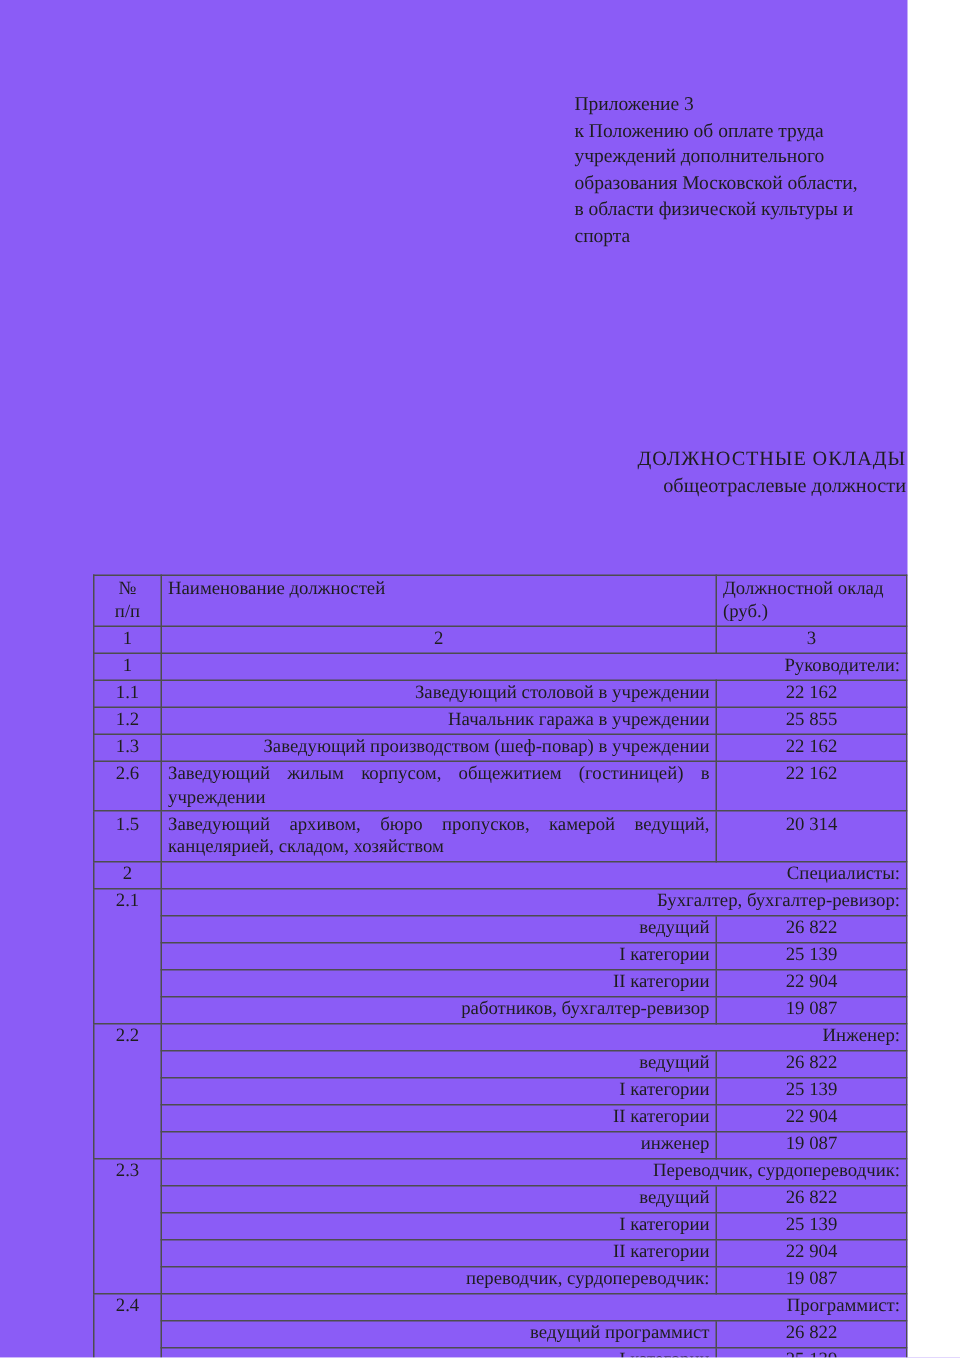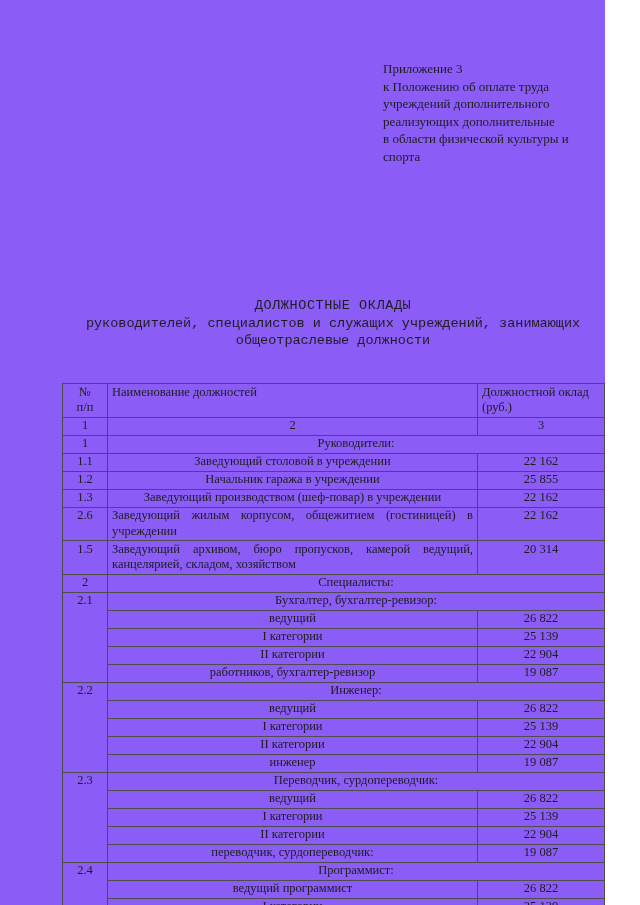--- a/index.html
+++ b/index.html
@@ -22,24 +22,23 @@
     width: 250px;
     font-size: 13px;
     line-height: 17.6px;
   }
   .note-line { white-space: nowrap; }
   .doc-title {
     position: absolute;
     left: 62px;
     top: 297px;
     width: 542px;
-    text-align: center;
+    text-align: right;
     font-size: 13.5px;
     line-height: 17.5px;
-    font-family: Liberation Mono, monospace;
   }
   .doc-title .t1 { letter-spacing: 0.6px; }
   table.salary {
     position: absolute;
     left: 62px;
     top: 383px;
     width: 542px;
     border-collapse: collapse;
     table-layout: fixed;
     font-size: 12.5px;
@@ -51,43 +50,42 @@
     font-weight: normal;
     padding: 0.5px 4px 1px 4px;
   }
   col.w-num { width: 45px; }
   col.w-name { width: 370px; }
   col.w-salary { width: 127px; }
   th.c-num { text-align: center; white-space: pre-line; }
   th.c-name { text-align: left; }
   th.c-salary { text-align: left; }
   td.c-num { text-align: center; padding-left: 1px; padding-right: 1px; }
-  td.c-name { text-align: center; padding-left: 7px; }
+  td.c-name { text-align: right; padding-left: 7px; }
   td.c-name.just { text-align: justify; }
   td.c-salary { text-align: center; }
   tr.idx td { height: 16px; }
   tbody td { height: 16px; }
 </style>
 </head>
 <body>
 
 <div class="page">
 
   <div class="appendix-note">
       <div class="note-line">Приложение 3</div>
       <div class="note-line">к Положению об оплате труда</div>
       <div class="note-line">учреждений дополнительного</div>
-      <div class="note-line">реализующих дополнительные</div>
+      <div class="note-line">образования Московской области,</div>
       <div class="note-line">в области физической культуры и</div>
       <div class="note-line">спорта</div>
     </div>
 
   <div class="doc-title">
     <div class="t1">ДОЛЖНОСТНЫЕ ОКЛАДЫ</div>
-    <div class="t2">руководителей, специалистов и служащих учреждений, занимающих</div>
     <div class="t3">общеотраслевые должности</div>
   </div>
 
   <table class="salary">
     <colgroup>
       <col class="w-num">
       <col class="w-name">
       <col class="w-salary">
     </colgroup>
     <thead>

